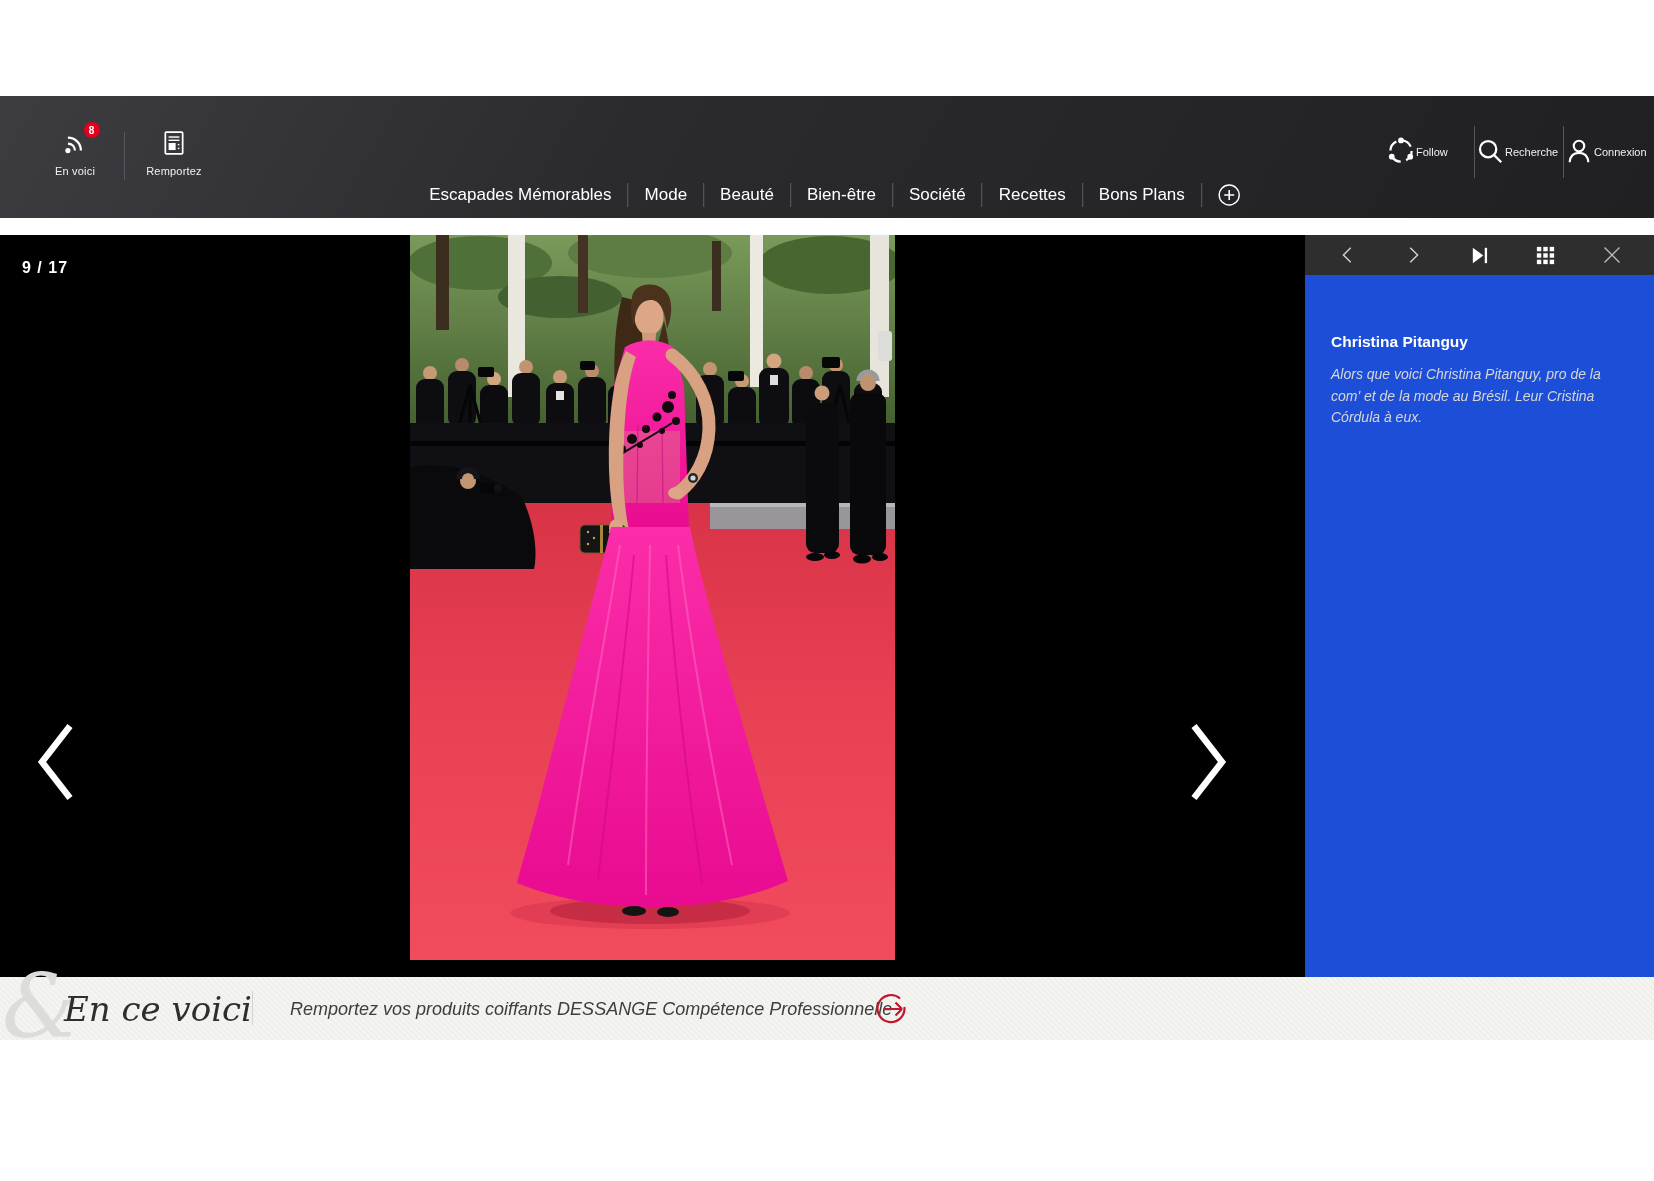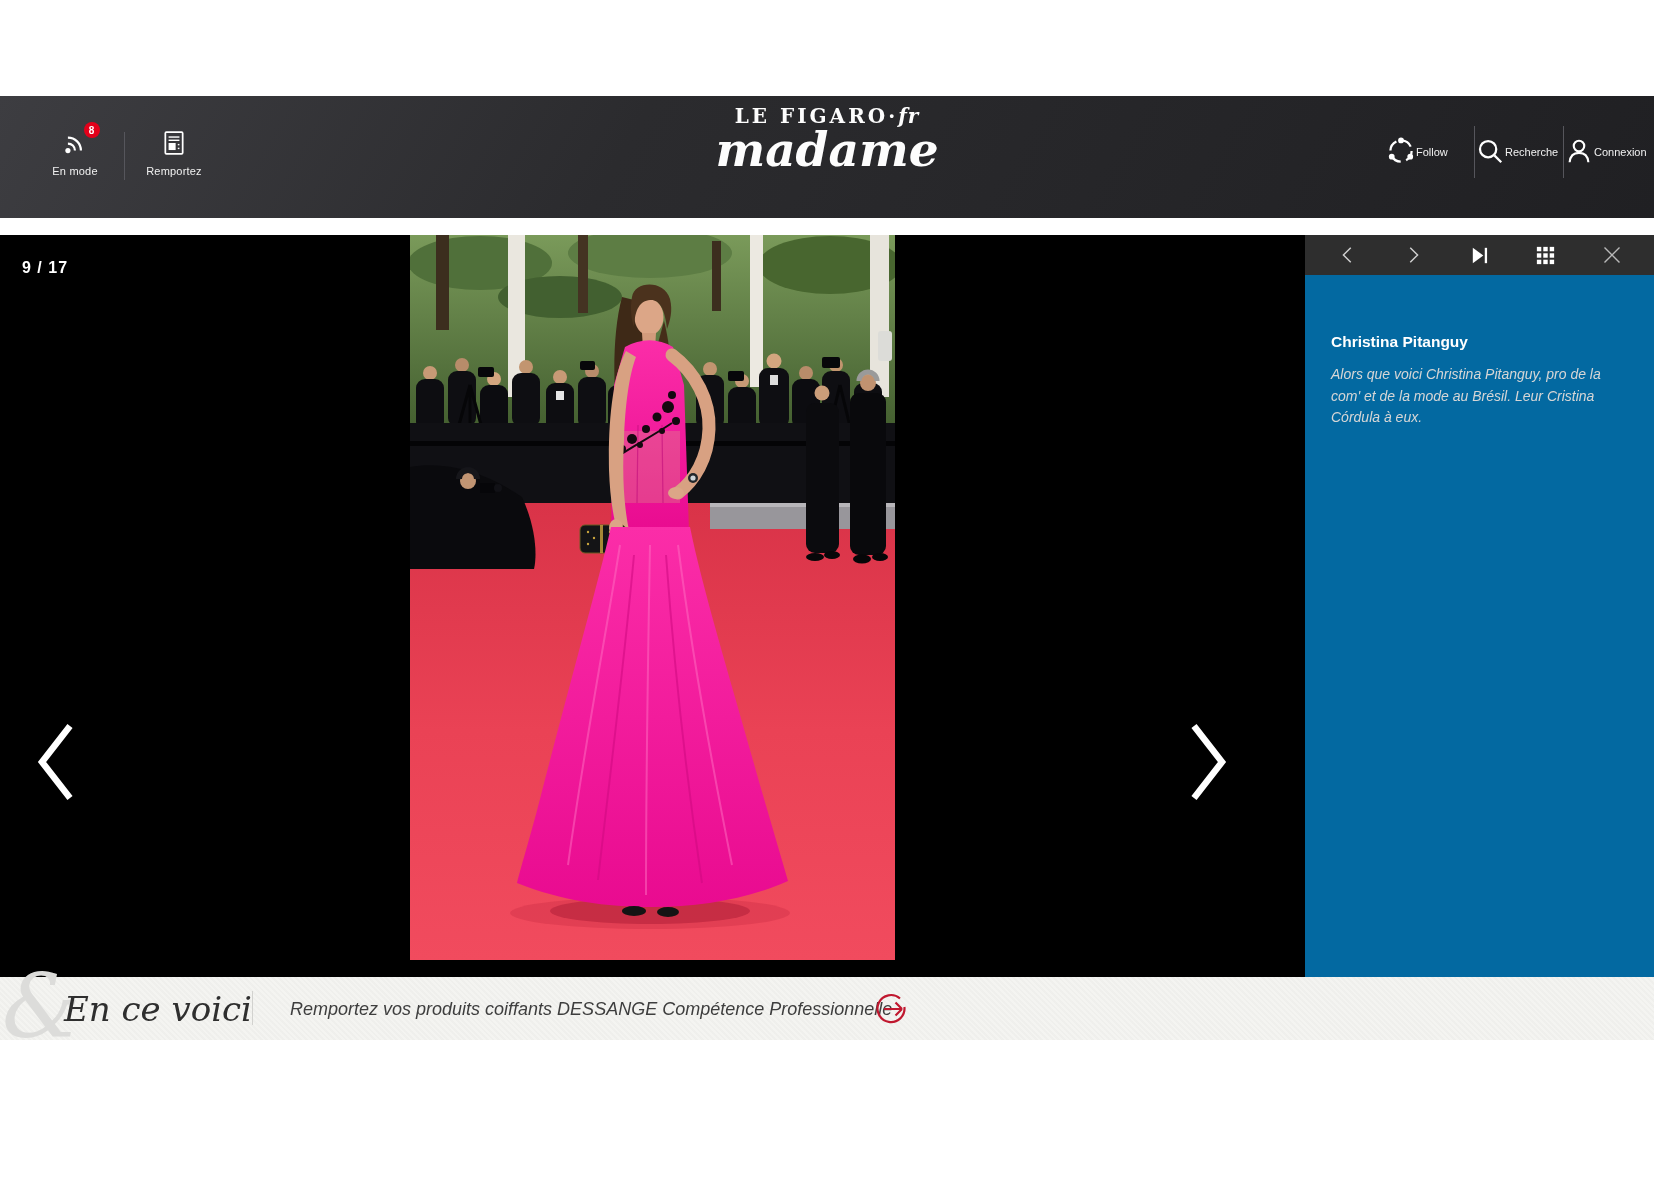--- a/index.html
+++ b/index.html
@@ -51,21 +51,21 @@
   
   .gallery { position:absolute; left:0; top:235px; width:1654px; height:637px; }
   .stage { position:absolute; left:0; top:0; width:1305px; height:742px; background:#000; }
   .counter { position:absolute; left:22px; top:24px; color:#fff; font-size:16px; font-weight:bold; letter-spacing:1px; }
   .photo { position:absolute; left:410px; top:0; width:485px; height:725px; }
   .photo svg { display:block; width:485px; height:725px; }
   .navarrow { position:absolute; top:485px; background:none; border:none; cursor:pointer; padding:0; }
   .navarrow.left { left:34px; }
   .navarrow.right { left:1186px; }
 
-  .sidepanel { position:absolute; left:1305px; top:0; width:349px; height:742px; background:#0369a1; }
+  .sidepanel { position:absolute; left:1305px; top:0; width:349px; height:742px; background:#1d4ed8; }
   .toolbar {
     height:40px; background:#2e2e2e; display:flex; align-items:center;
     justify-content:space-between; padding:0 28px 0 30px;
   }
   .tbtn { background:none; border:none; cursor:pointer; display:flex; padding:2px; }
   .caption { padding:58px 24px 0 26px; }
   .caption h2 { color:#ffffff; font-size:15.5px; font-weight:bold; margin:0 0 13px; }
   .caption p { color:#d6d6d6; font-size:14px; line-height:21.5px;font-style:italic; }
 
   
@@ -99,45 +99,57 @@
     <div class="hleft">
       <button class="hitem">
         <span class="iconwrap">
           <svg width="27" height="26" viewBox="0 0 24 24">
             <circle cx="5" cy="19" r="2.4" fill="#fff"></circle>
             <path d="M5 12.5 A6.5 6.5 0 0 1 11.5 19" stroke="#fff" stroke-width="2" fill="none"></path>
             <path d="M5 7 A12 12 0 0 1 17 19" stroke="#fff" stroke-width="2" fill="none"></path>
           </svg>
           <span class="badge">8</span>
         </span>
-        <span class="hlabel">En mode</span>
+        <span class="hlabel">En voici</span>
       </button>
 
       <span class="hdiv"></span>
 
       <button class="hitem">
         <span class="iconwrap">
           <svg width="24" height="26" viewBox="0 0 22 24">
             <rect x="3" y="2" width="16" height="20" rx="1" stroke="#fff" stroke-width="1.6" fill="none"></rect>
             <line x1="6" y1="6.5" x2="16" y2="6.5" stroke="#fff" stroke-width="1.3"></line>
             <line x1="6" y1="9.5" x2="16" y2="9.5" stroke="#fff" stroke-width="1.3"></line>
             <rect x="6" y="12" width="6.5" height="6.5" fill="#fff"></rect>
             <line x1="14.5" y1="13.5" x2="16" y2="13.5" stroke="#fff" stroke-width="1.3"></line>
             <line x1="14.5" y1="17" x2="16" y2="17" stroke="#fff" stroke-width="1.3"></line>
           </svg>
         </span>
         <span class="hlabel">Remportez</span>
       </button>
     </div>
 
-    <div class="logo">
-      <div class="logo-top"><span>LE FIGARO</span><span class="dot">·</span><span class="fr">fr</span></div>
-      <div class="logo-script">madame</div>
-    </div>
-
+
+    <nav class="mainnav">
+      <a class="navitem">Escapades Mémorables</a>
+      <a class="navitem">Mode</a>
+      <a class="navitem">Beauté</a>
+      <a class="navitem">Bien-être</a>
+      <a class="navitem">Société</a>
+      <a class="navitem">Recettes</a>
+      <a class="navitem">Bons Plans</a>
+      <button class="nav-plus">
+        <svg width="24" height="24" viewBox="0 0 24 24">
+          <circle cx="12" cy="12" r="10" stroke="#fff" stroke-width="1.4" fill="none"></circle>
+          <line x1="12" y1="7" x2="12" y2="17" stroke="#fff" stroke-width="1.6"></line>
+          <line x1="7" y1="12" x2="17" y2="12" stroke="#fff" stroke-width="1.6"></line>
+        </svg>
+      </button>
+    </nav>
 
     <div class="hright">
       <button class="hritem">
         <span>
           <svg width="30" height="30" viewBox="0 0 24 24">
             <circle cx="12" cy="12" r="8.5" stroke="#fff" stroke-width="1.8" fill="none" stroke-dasharray="9 4.5"></circle>
             <circle cx="12" cy="3.5" r="2.3" fill="#fff"></circle>
             <circle cx="4.6" cy="16.5" r="2.3" fill="#fff"></circle>
             <circle cx="19.4" cy="16.5" r="2.3" fill="#fff"></circle>
           </svg>

